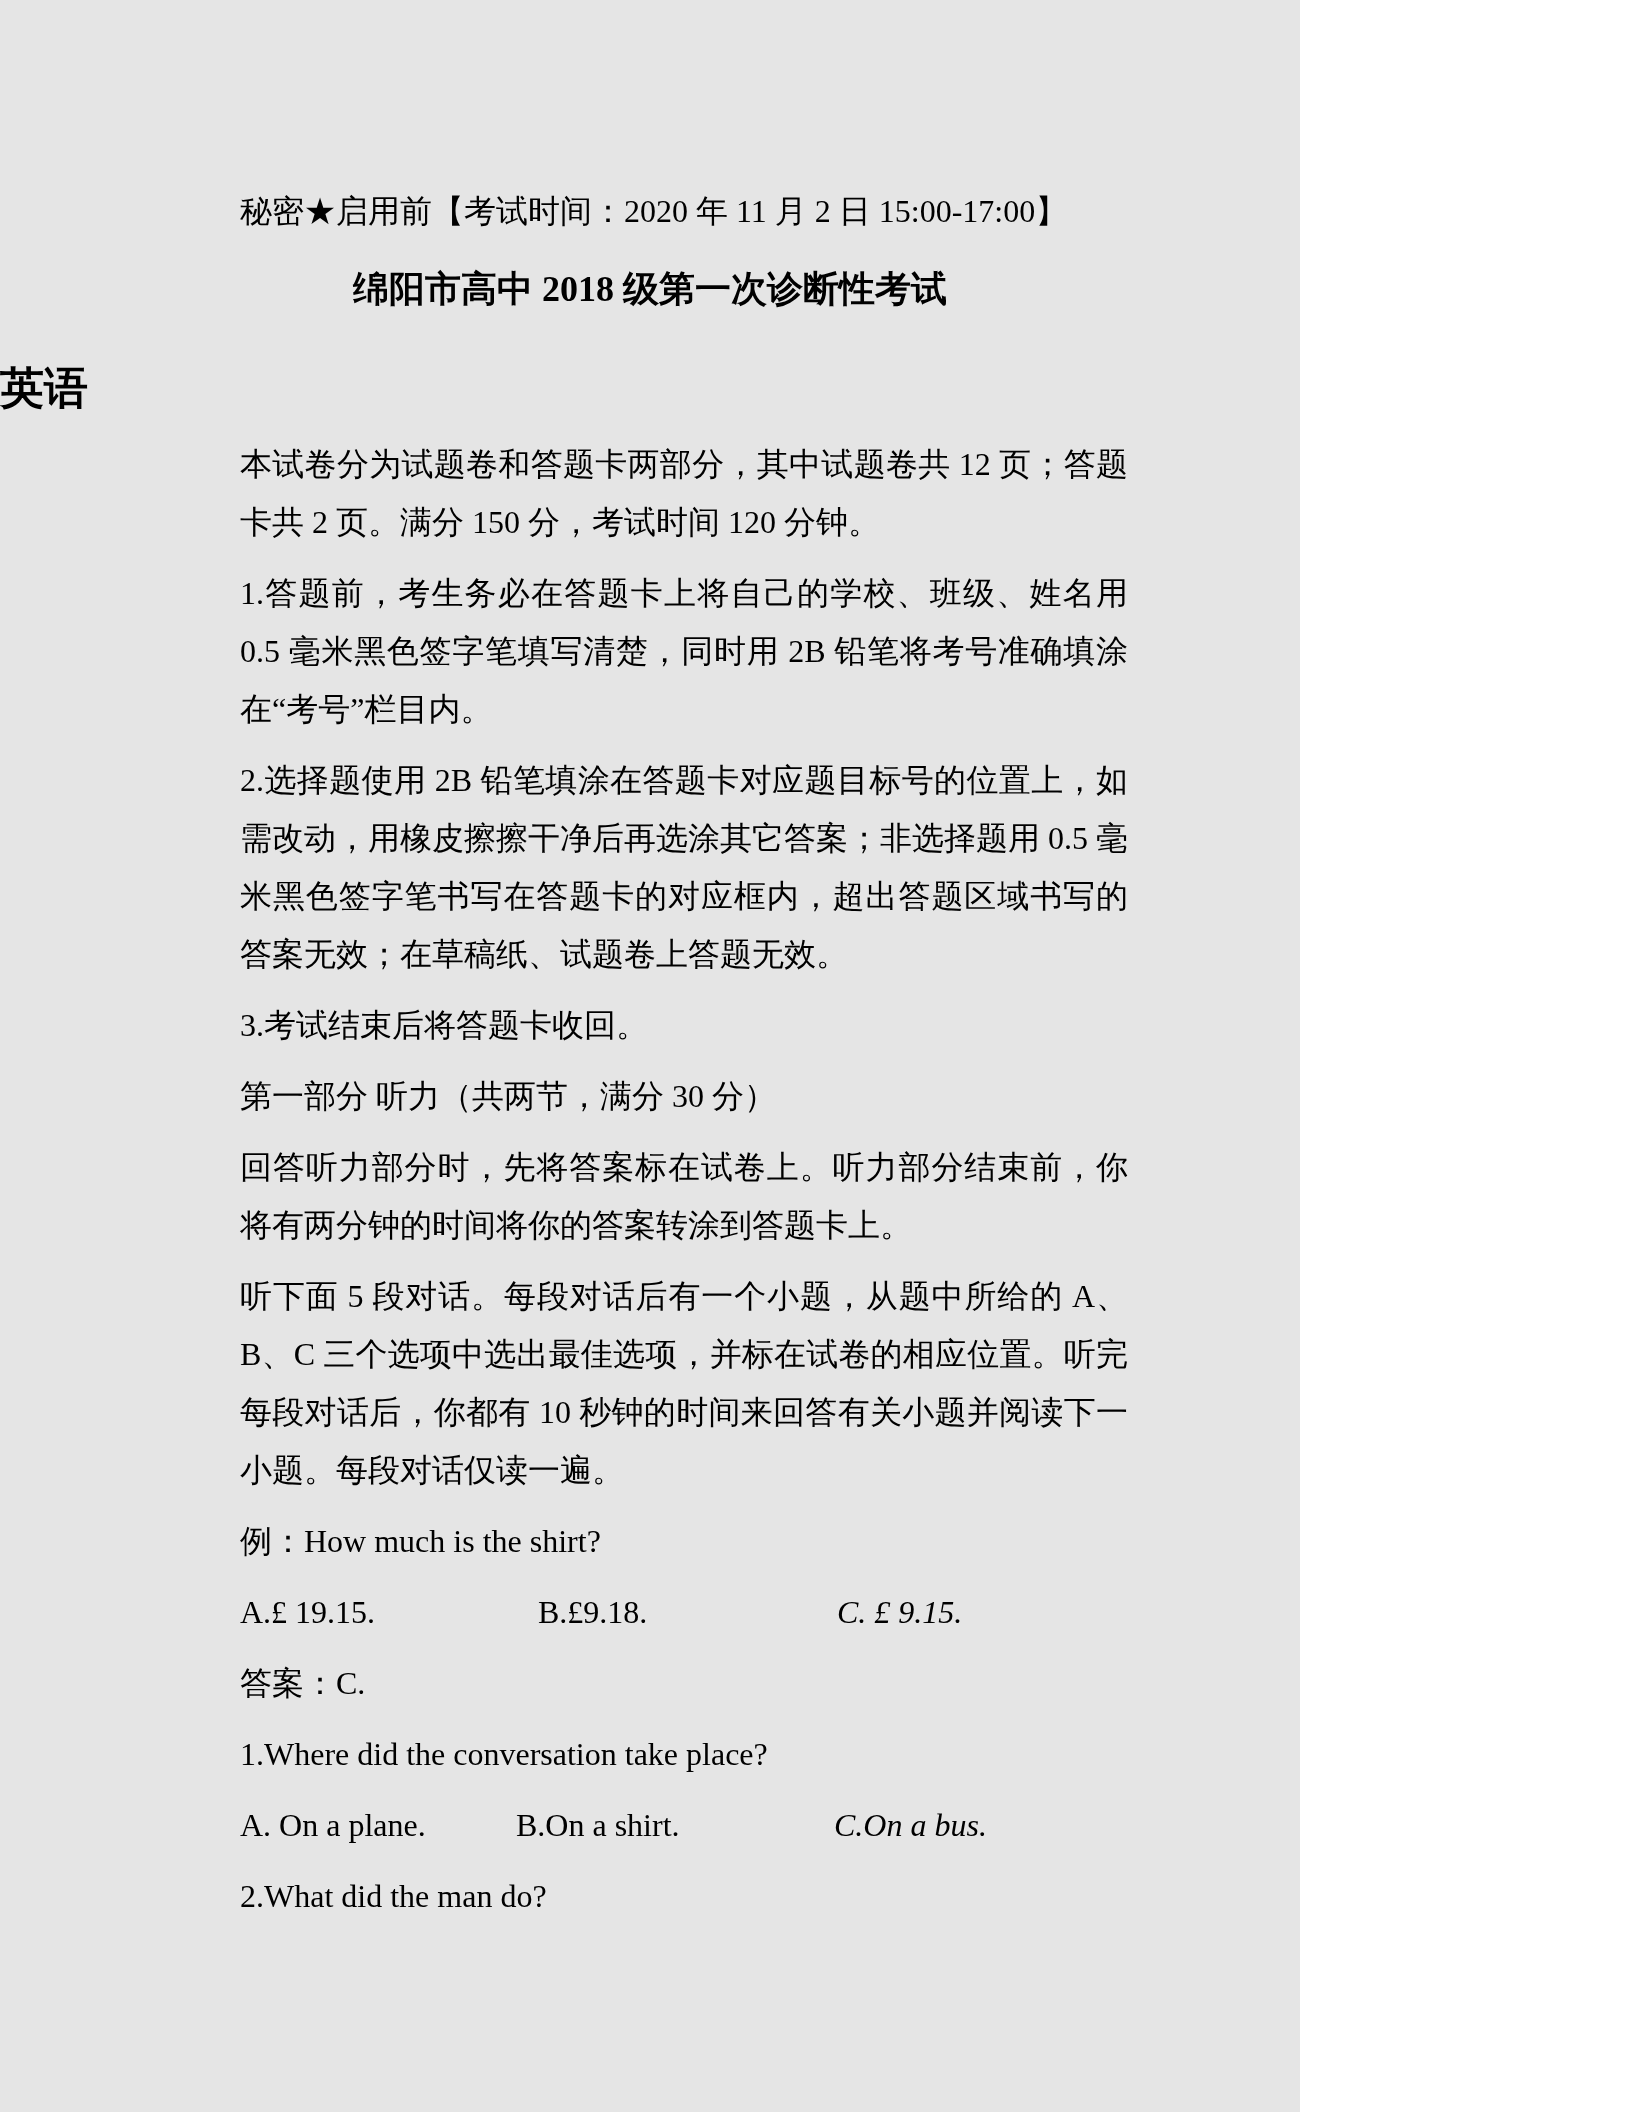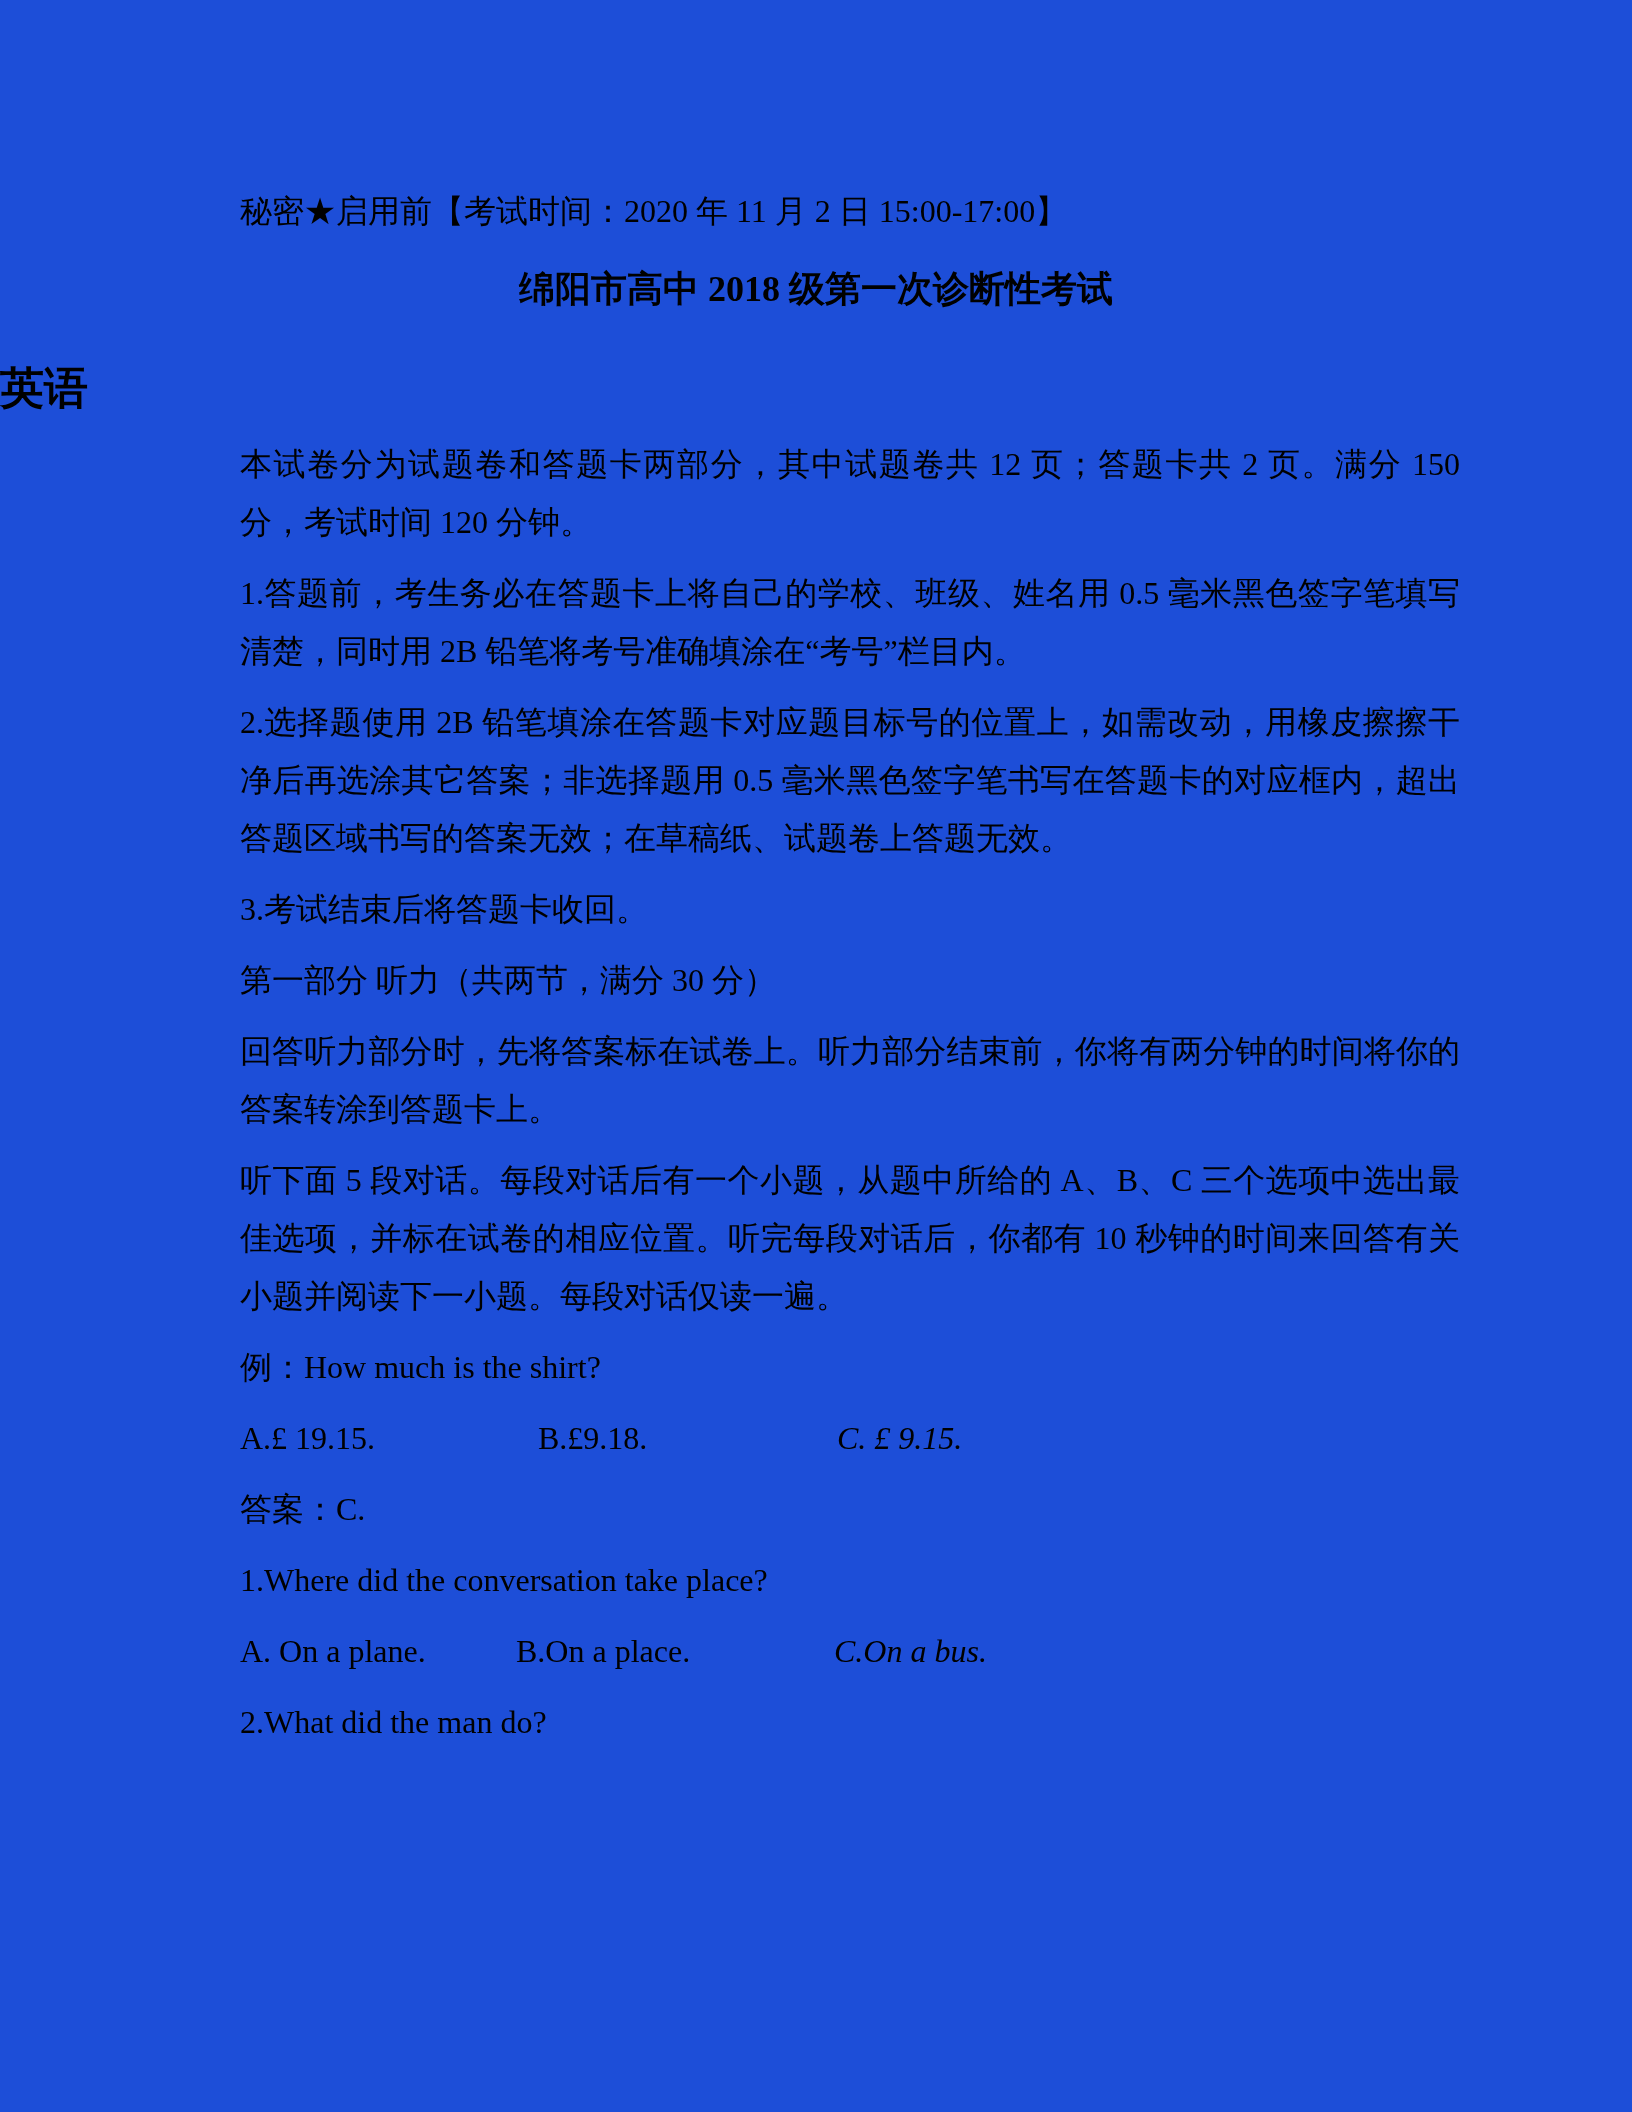--- a/index.html
+++ b/index.html
@@ -2,23 +2,23 @@
 <html><head>
 <meta charset="utf-8">
 <style>
   html, body {
     margin: 0;
     padding: 0;
     background: #ffffff;
   }
   .page {
     position: relative;
-    width: 1632px;
+    width: 1300px;
     height: 2112px;
-    background: #1d4ed8;
+    background: #e5e5e5;
     color: #000000;
     font-family: "Liberation Serif", "DejaVu Serif", serif;
     overflow: hidden;
   }
   .content {
     padding: 182px 172px 0 240px;
   }
   .line {
     font-size: 32px;
     line-height: 58px;
@@ -91,20 +91,20 @@
       <span class="opt-b-ex">B.£9.18.</span>
       <span class="opt-c">C. £ 9.15.</span>
     </div>
 
     <p class="line single">答案：C.</p>
 
     <p class="line single">1.Where did the conversation take place?</p>
 
     <div class="options-row">
       <span class="opt-a-q1">A. On a plane.</span>
-      <span class="opt-b-q1">B.On a place.</span>
+      <span class="opt-b-q1">B.On a shirt.</span>
       <span class="opt-c">C.On a bus.</span>
     </div>
 
     <p class="line single">2.What did the man do?</p>
 
   </div>
 </div>
 
 </body></html>

